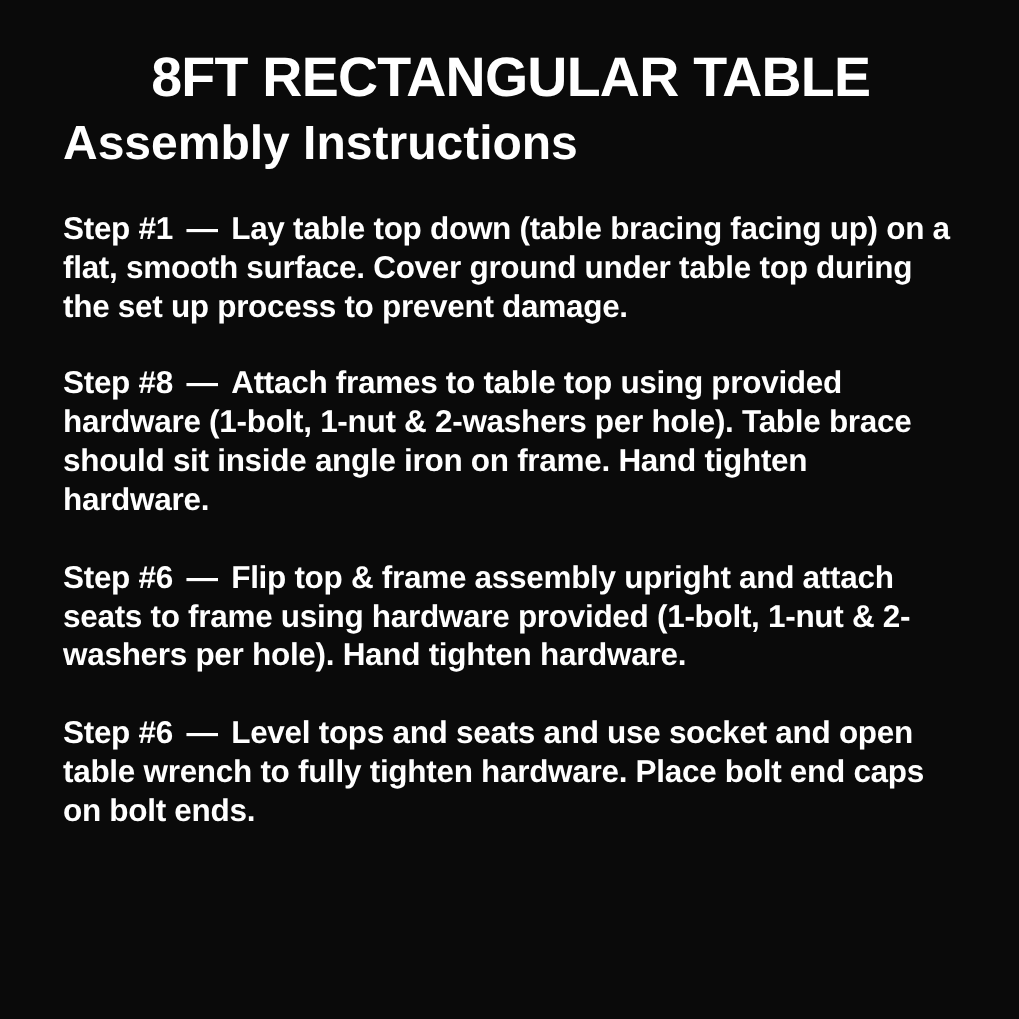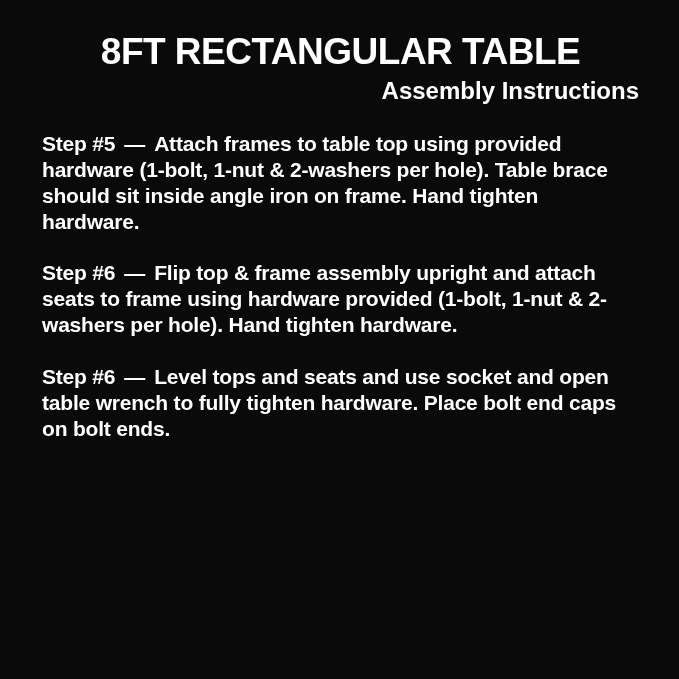--- a/index.html
+++ b/index.html
@@ -24,22 +24,22 @@
   .title {
     margin: 0;
     text-align: center;
     font-size: 37px;
     line-height: 1.1;
     letter-spacing: -0.5px;
     white-space: nowrap;
   }
   .subtitle {
     margin: 5px 0 0 0;
-    text-align: right;
-    font-size: 24px;
+    text-align: left;
+    font-size: 32px;
     line-height: 1.1;
   }
   .steps {
     margin-top: 27px;
     font-size: 21px;
     line-height: 1.23;
     letter-spacing: -0.2px;
   }
   .step {
     margin: 0 0 26px 0;
@@ -49,21 +49,22 @@
   }
 </style>
 </head>
 <body style="background: rgb(10, 10, 10); color: rgb(255, 255, 255);">
 
 <div class="page">
   <h1 class="title">8FT RECTANGULAR TABLE</h1>
   <h2 class="subtitle">Assembly Instructions</h2>
 
   <div class="steps">
+    <p class="step"><span>Step #1</span><span class="step-dash">—</span><span>Lay table top down (table bracing facing up) on a flat, smooth surface. Cover ground under table top during the set up process to prevent damage.</span></p>
 
-    <p class="step"><span>Step #5</span><span class="step-dash">—</span><span>Attach frames to table top using provided hardware (1-bolt, 1-nut &amp; 2-washers per hole). Table brace should sit inside angle iron on frame. Hand tighten hardware.</span></p>
+    <p class="step"><span>Step #8</span><span class="step-dash">—</span><span>Attach frames to table top using provided hardware (1-bolt, 1-nut &amp; 2-washers per hole). Table brace should sit inside angle iron on frame. Hand tighten hardware.</span></p>
 
 
     <p class="step"><span>Step #6</span><span class="step-dash">—</span><span>Flip top &amp; frame assembly upright and attach seats to frame using hardware provided (1-bolt, 1-nut &amp; 2-washers per hole). Hand tighten hardware.</span></p>
 
     <p class="step"><span>Step #6</span><span class="step-dash">—</span><span>Level tops and seats and use socket and open table wrench to fully tighten hardware. Place bolt end caps on bolt ends.</span></p>
   </div>
 </div>
 
 </body></html>

